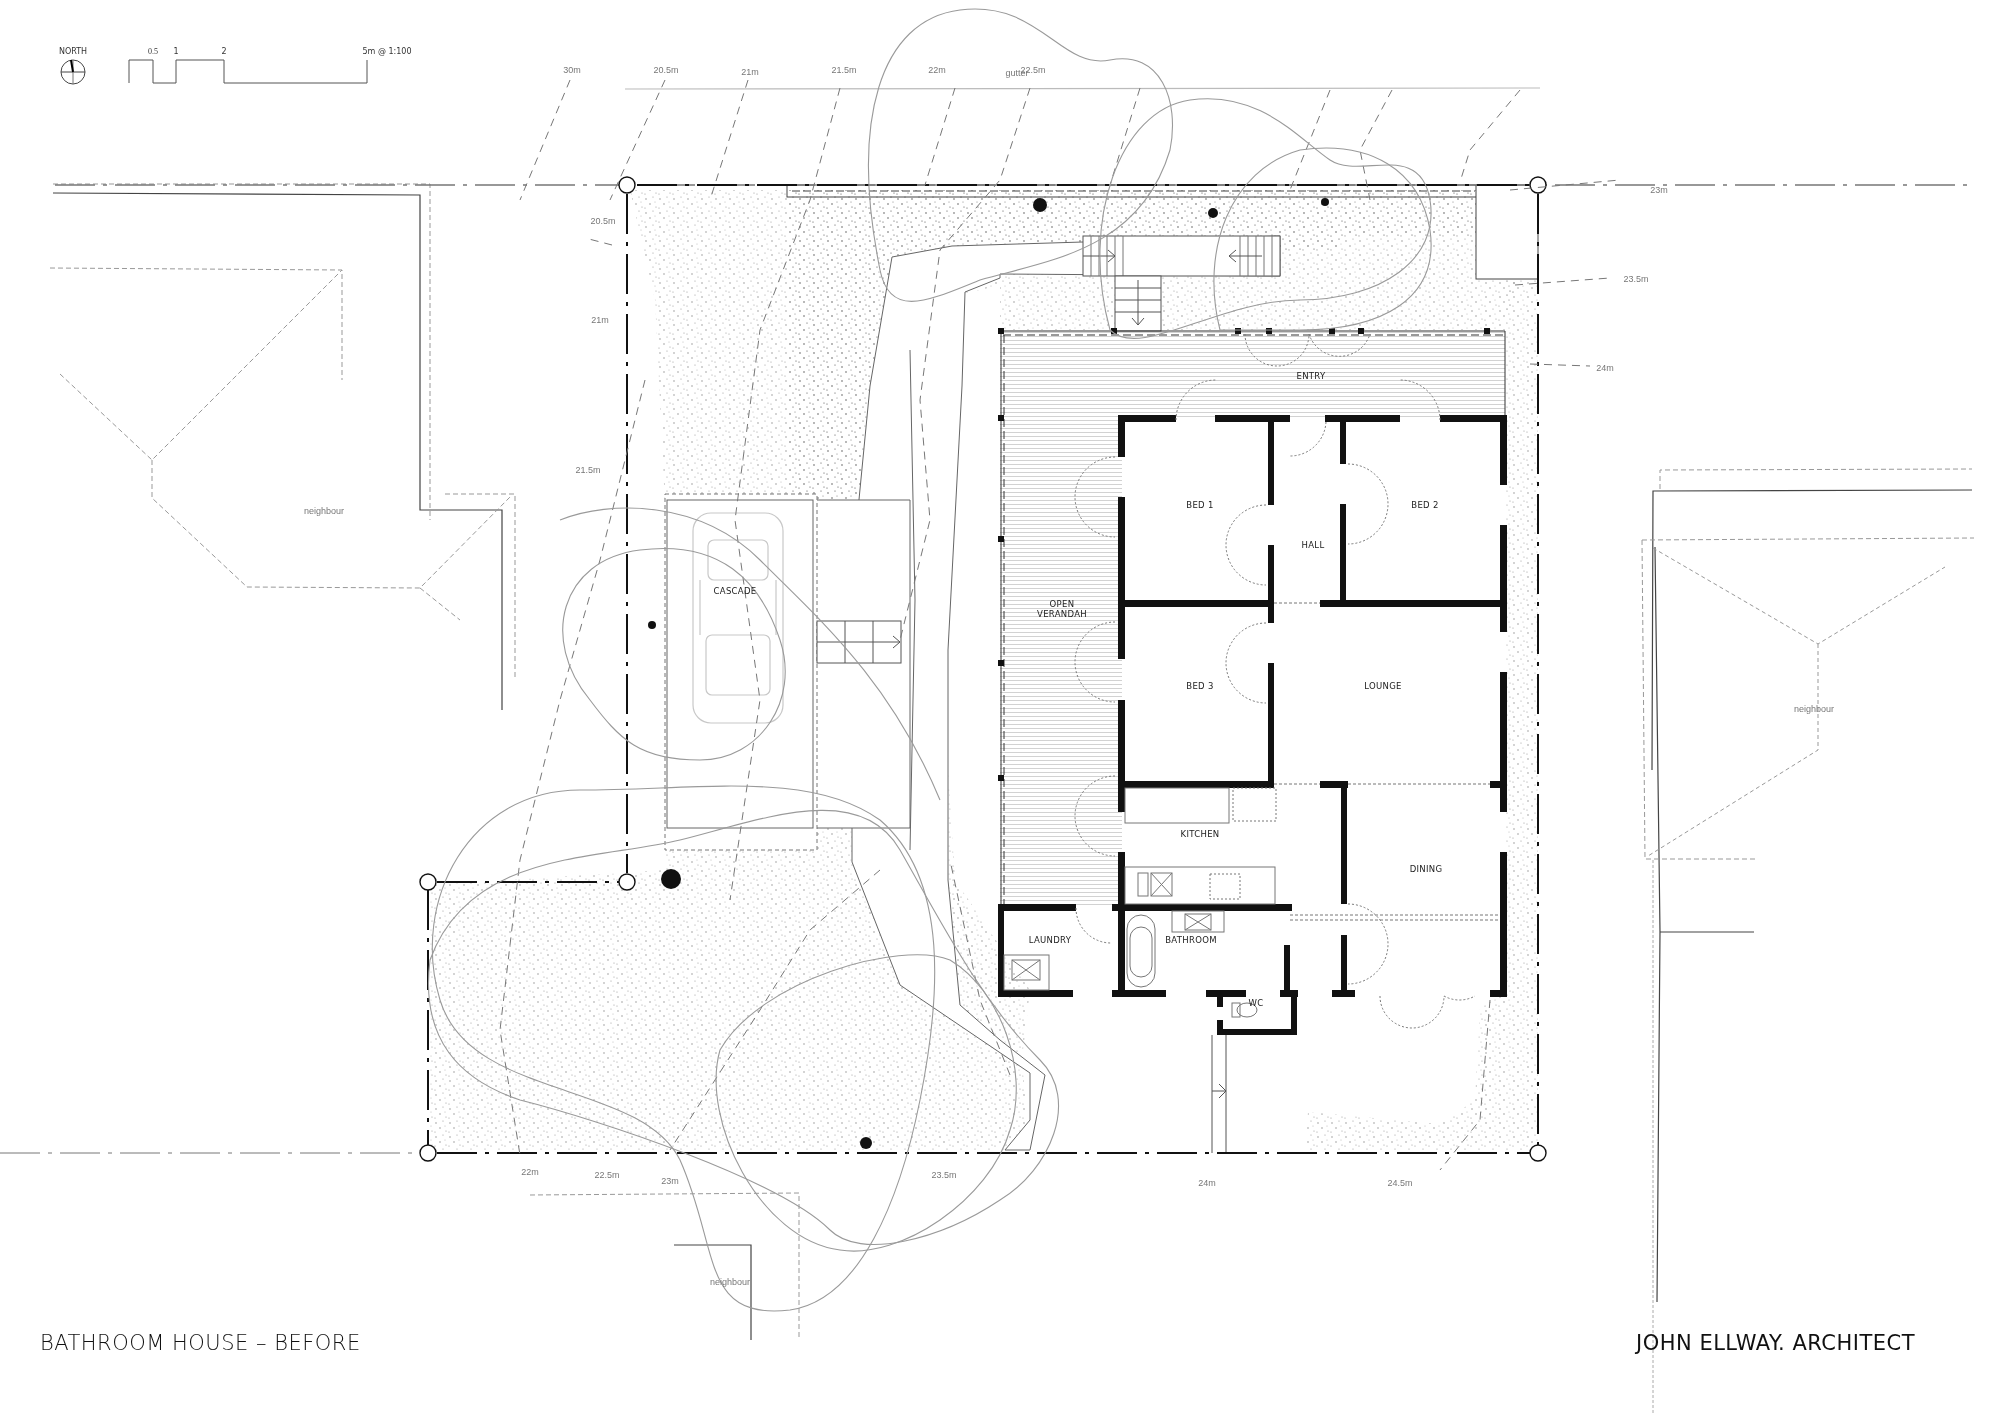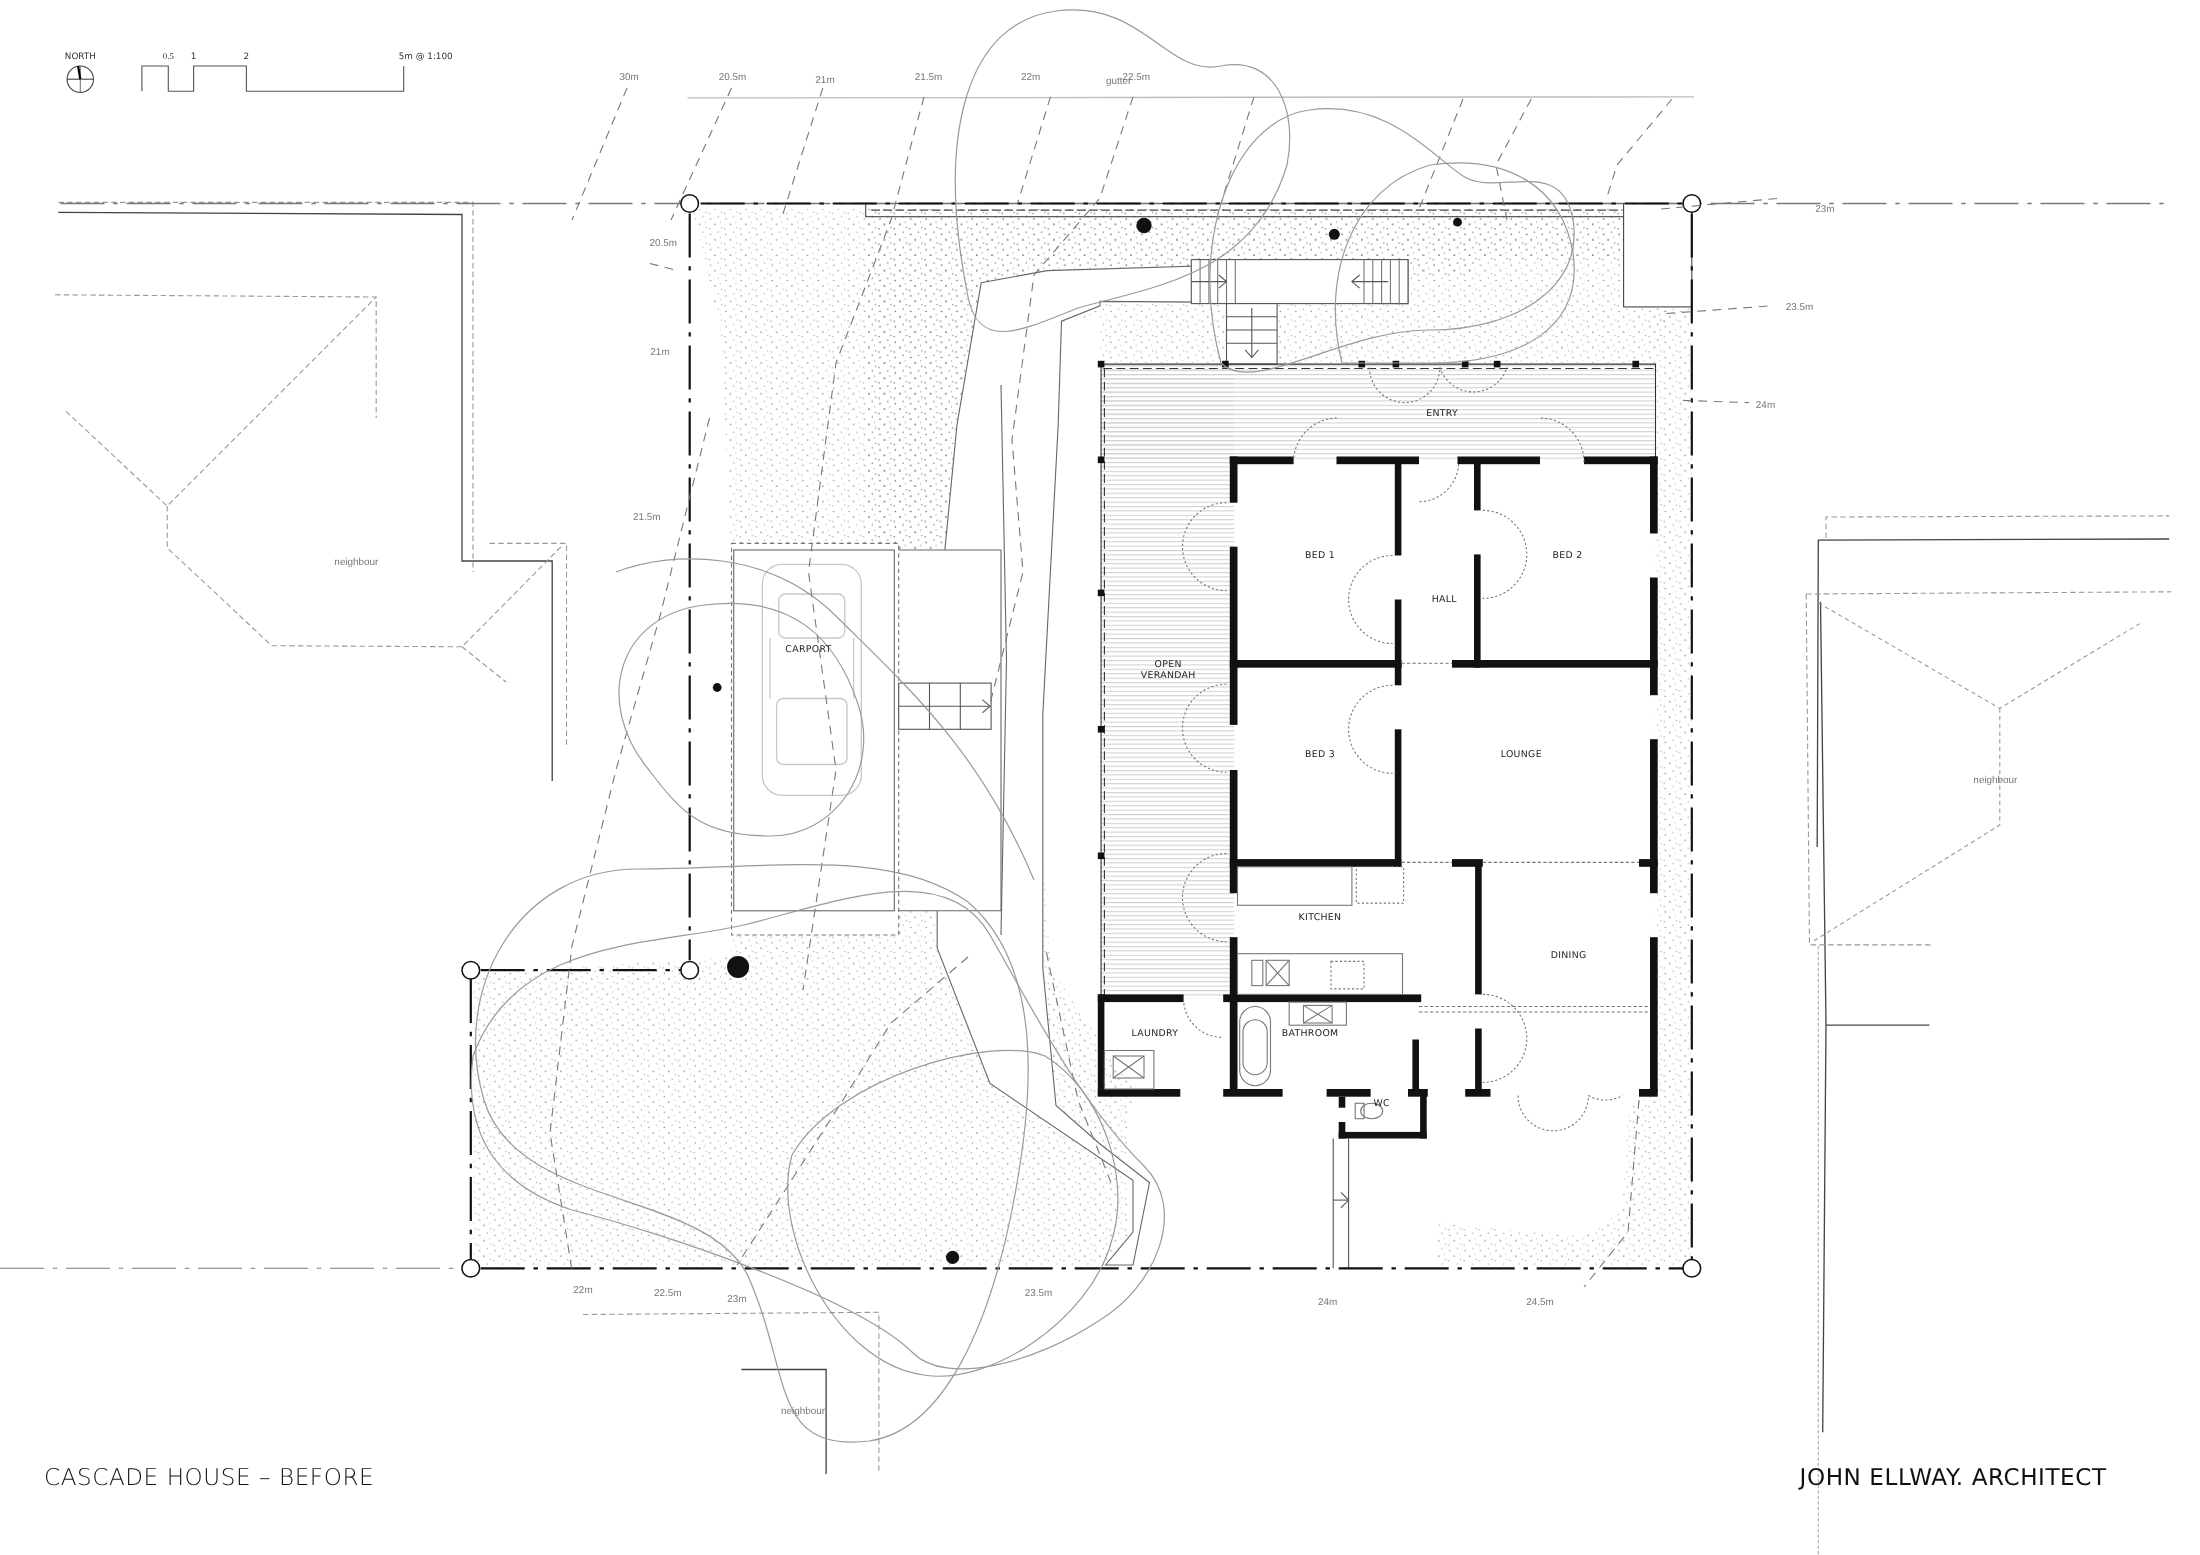--- a/index.html
+++ b/index.html
@@ -363,23 +363,23 @@
 <span class="lbl nb" style="left:702px;top:1282px;">neighbour</span>
 
 <span class="lbl room" style="left:1311px;top:376px;">ENTRY</span>
 <span class="lbl room" style="left:1200px;top:505px;">BED 1</span>
 <span class="lbl room" style="left:1313px;top:505px;margin-top:40px;">HALL</span>
 <span class="lbl room" style="left:1425px;top:505px;">BED 2</span>
 <span class="lbl room" style="left:1062px;top:609px;">
   <span>OPEN</span><br>
   <span>VERANDAH</span>
 </span>
-<span class="lbl room" style="left:735px;top:591px;">CARPORT</span>
+<span class="lbl room" style="left:735px;top:591px;">CASCADE</span>
 <span class="lbl room" style="left:1200px;top:686px;">BED 3</span>
 <span class="lbl room" style="left:1383px;top:686px;">LOUNGE</span>
 <span class="lbl room" style="left:1200px;top:834px;">KITCHEN</span>
 <span class="lbl room" style="left:1426px;top:869px;">DINING</span>
 <span class="lbl room" style="left:1050px;top:940px;">LAUNDRY</span>
 <span class="lbl room" style="left:1191px;top:940px;">BATHROOM</span>
 <span class="lbl room" style="left:1256px;top:1003px;">WC</span>
 
-<span class="lbl title" style="left:40px;top:1331px;">CASCADE HOUSE  –  BEFORE</span>
+<span class="lbl title" style="left:40px;top:1331px;">BATHROOM HOUSE  –  BEFORE</span>
 <span class="lbl title" style="left:1636px;top:1331px;font-weight:400;">JOHN ELLWAY. ARCHITECT</span>
 
 </body></html>

